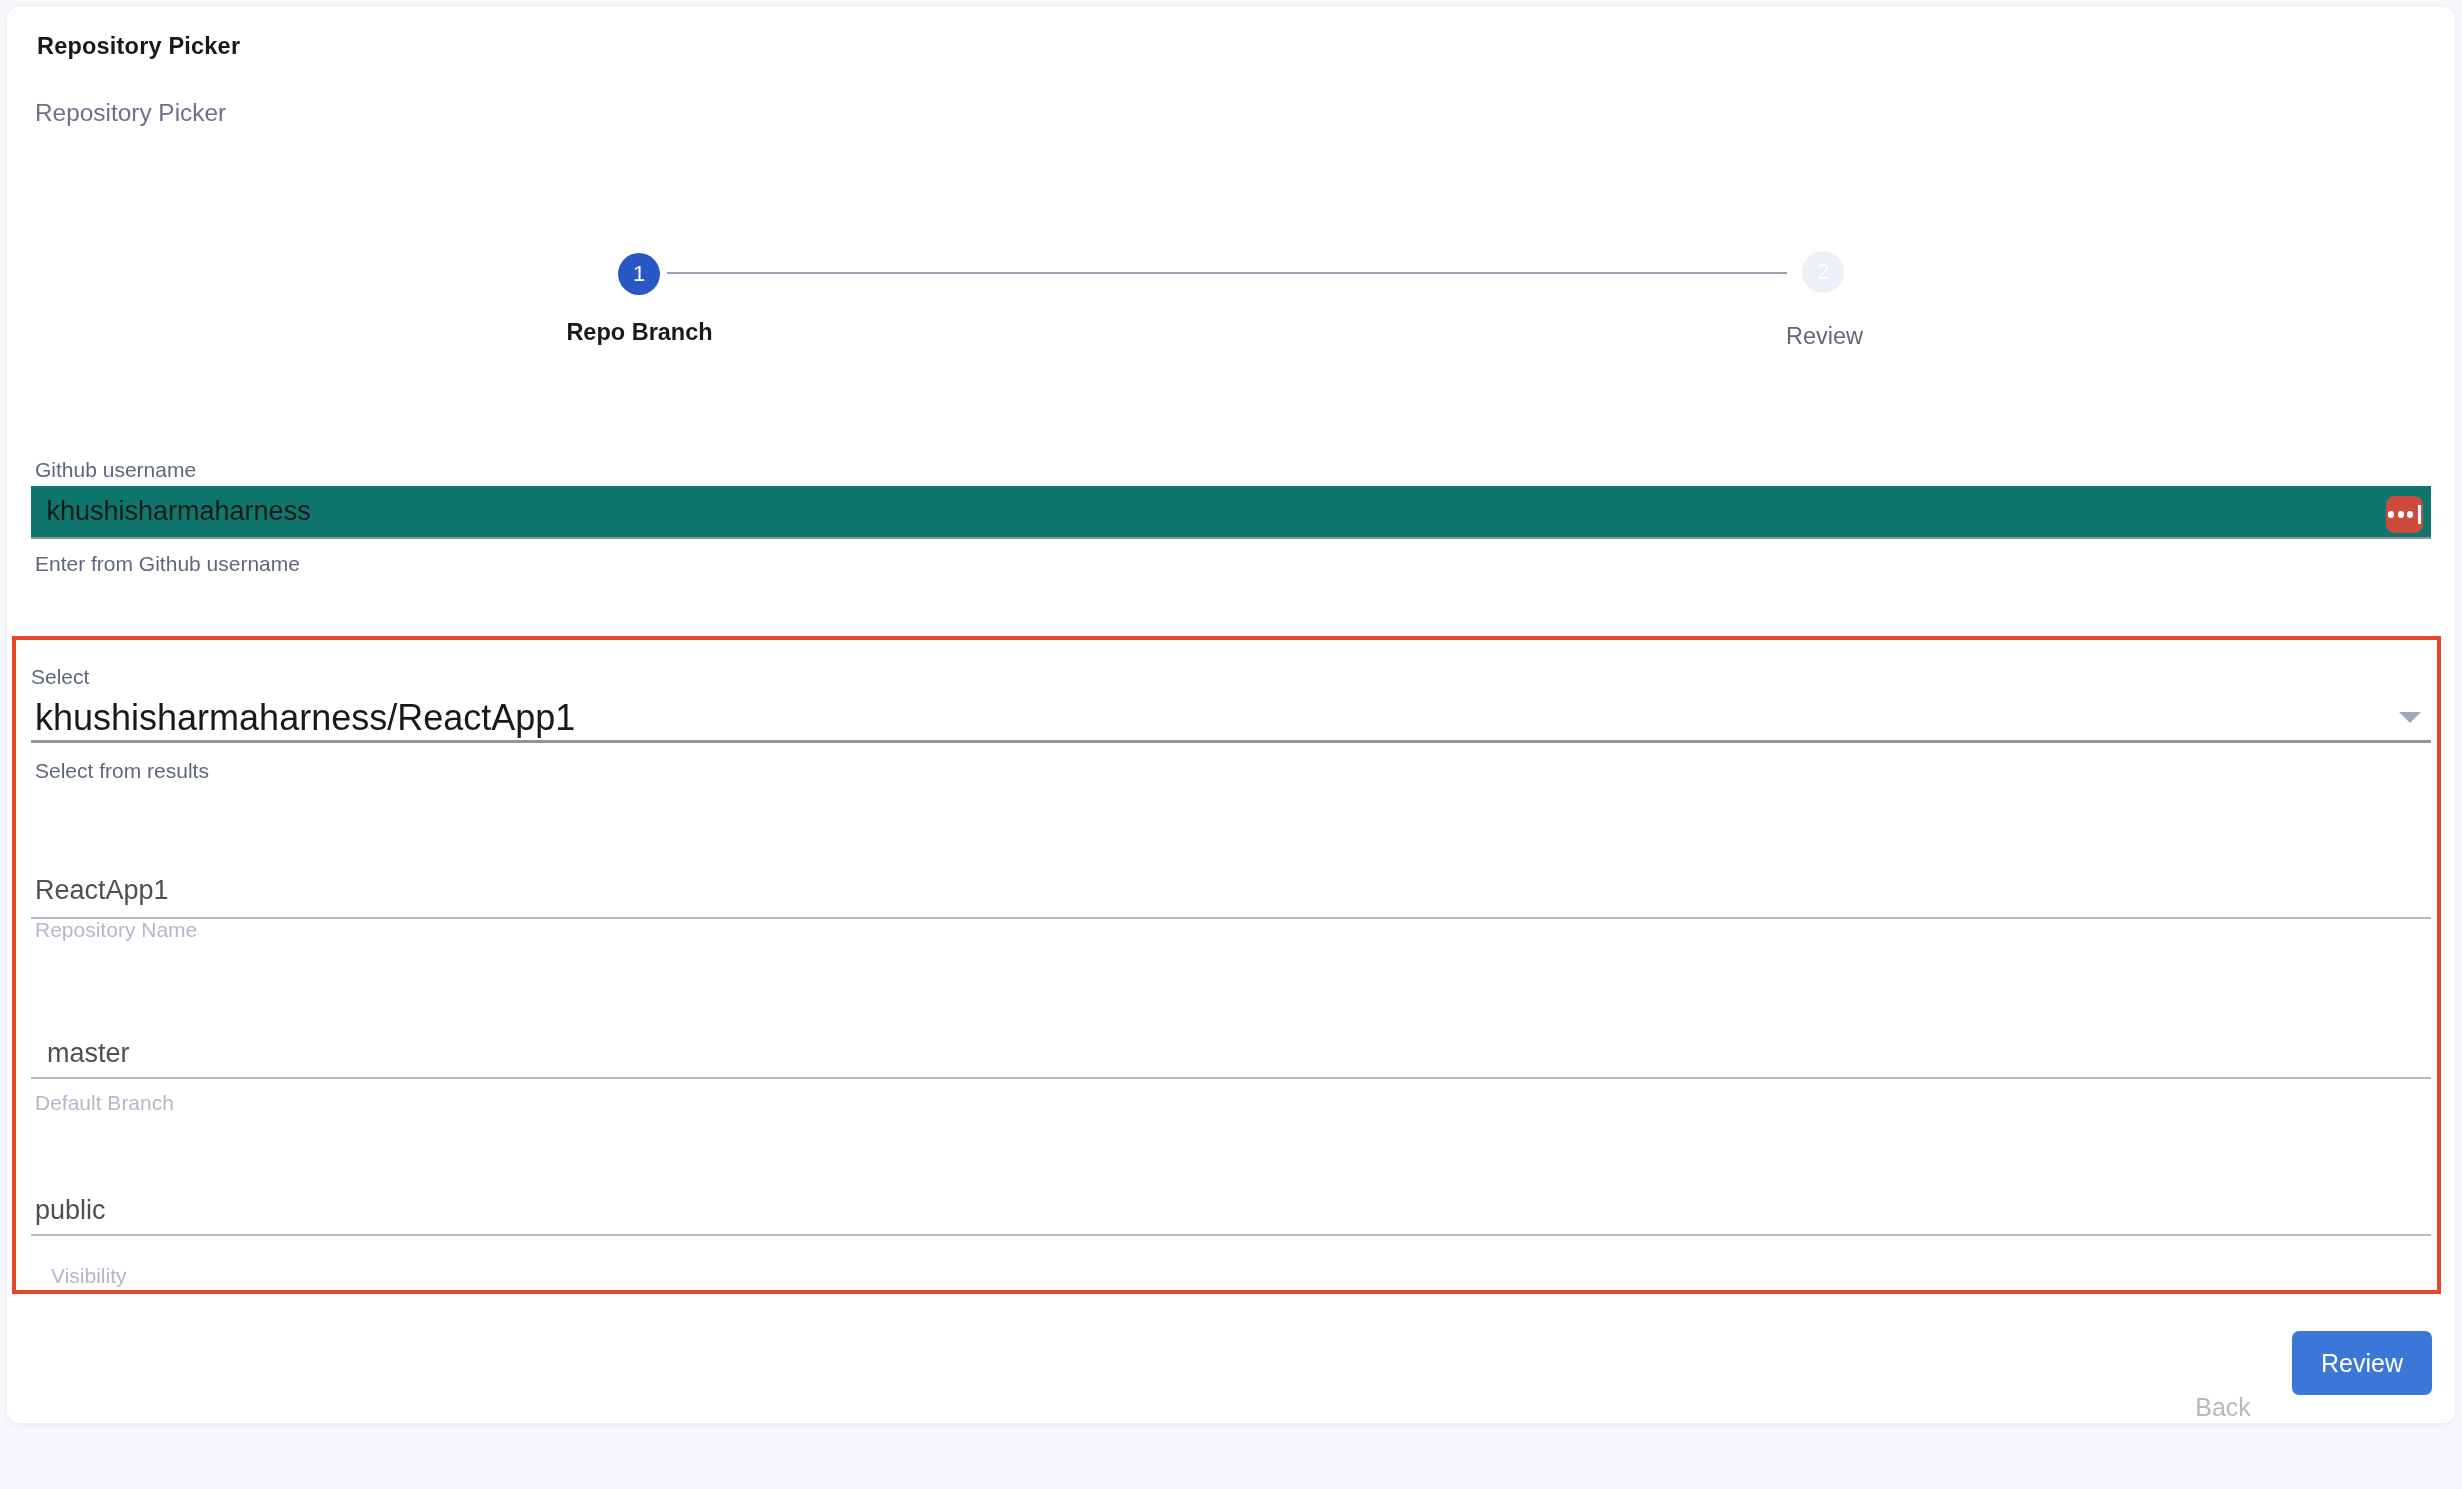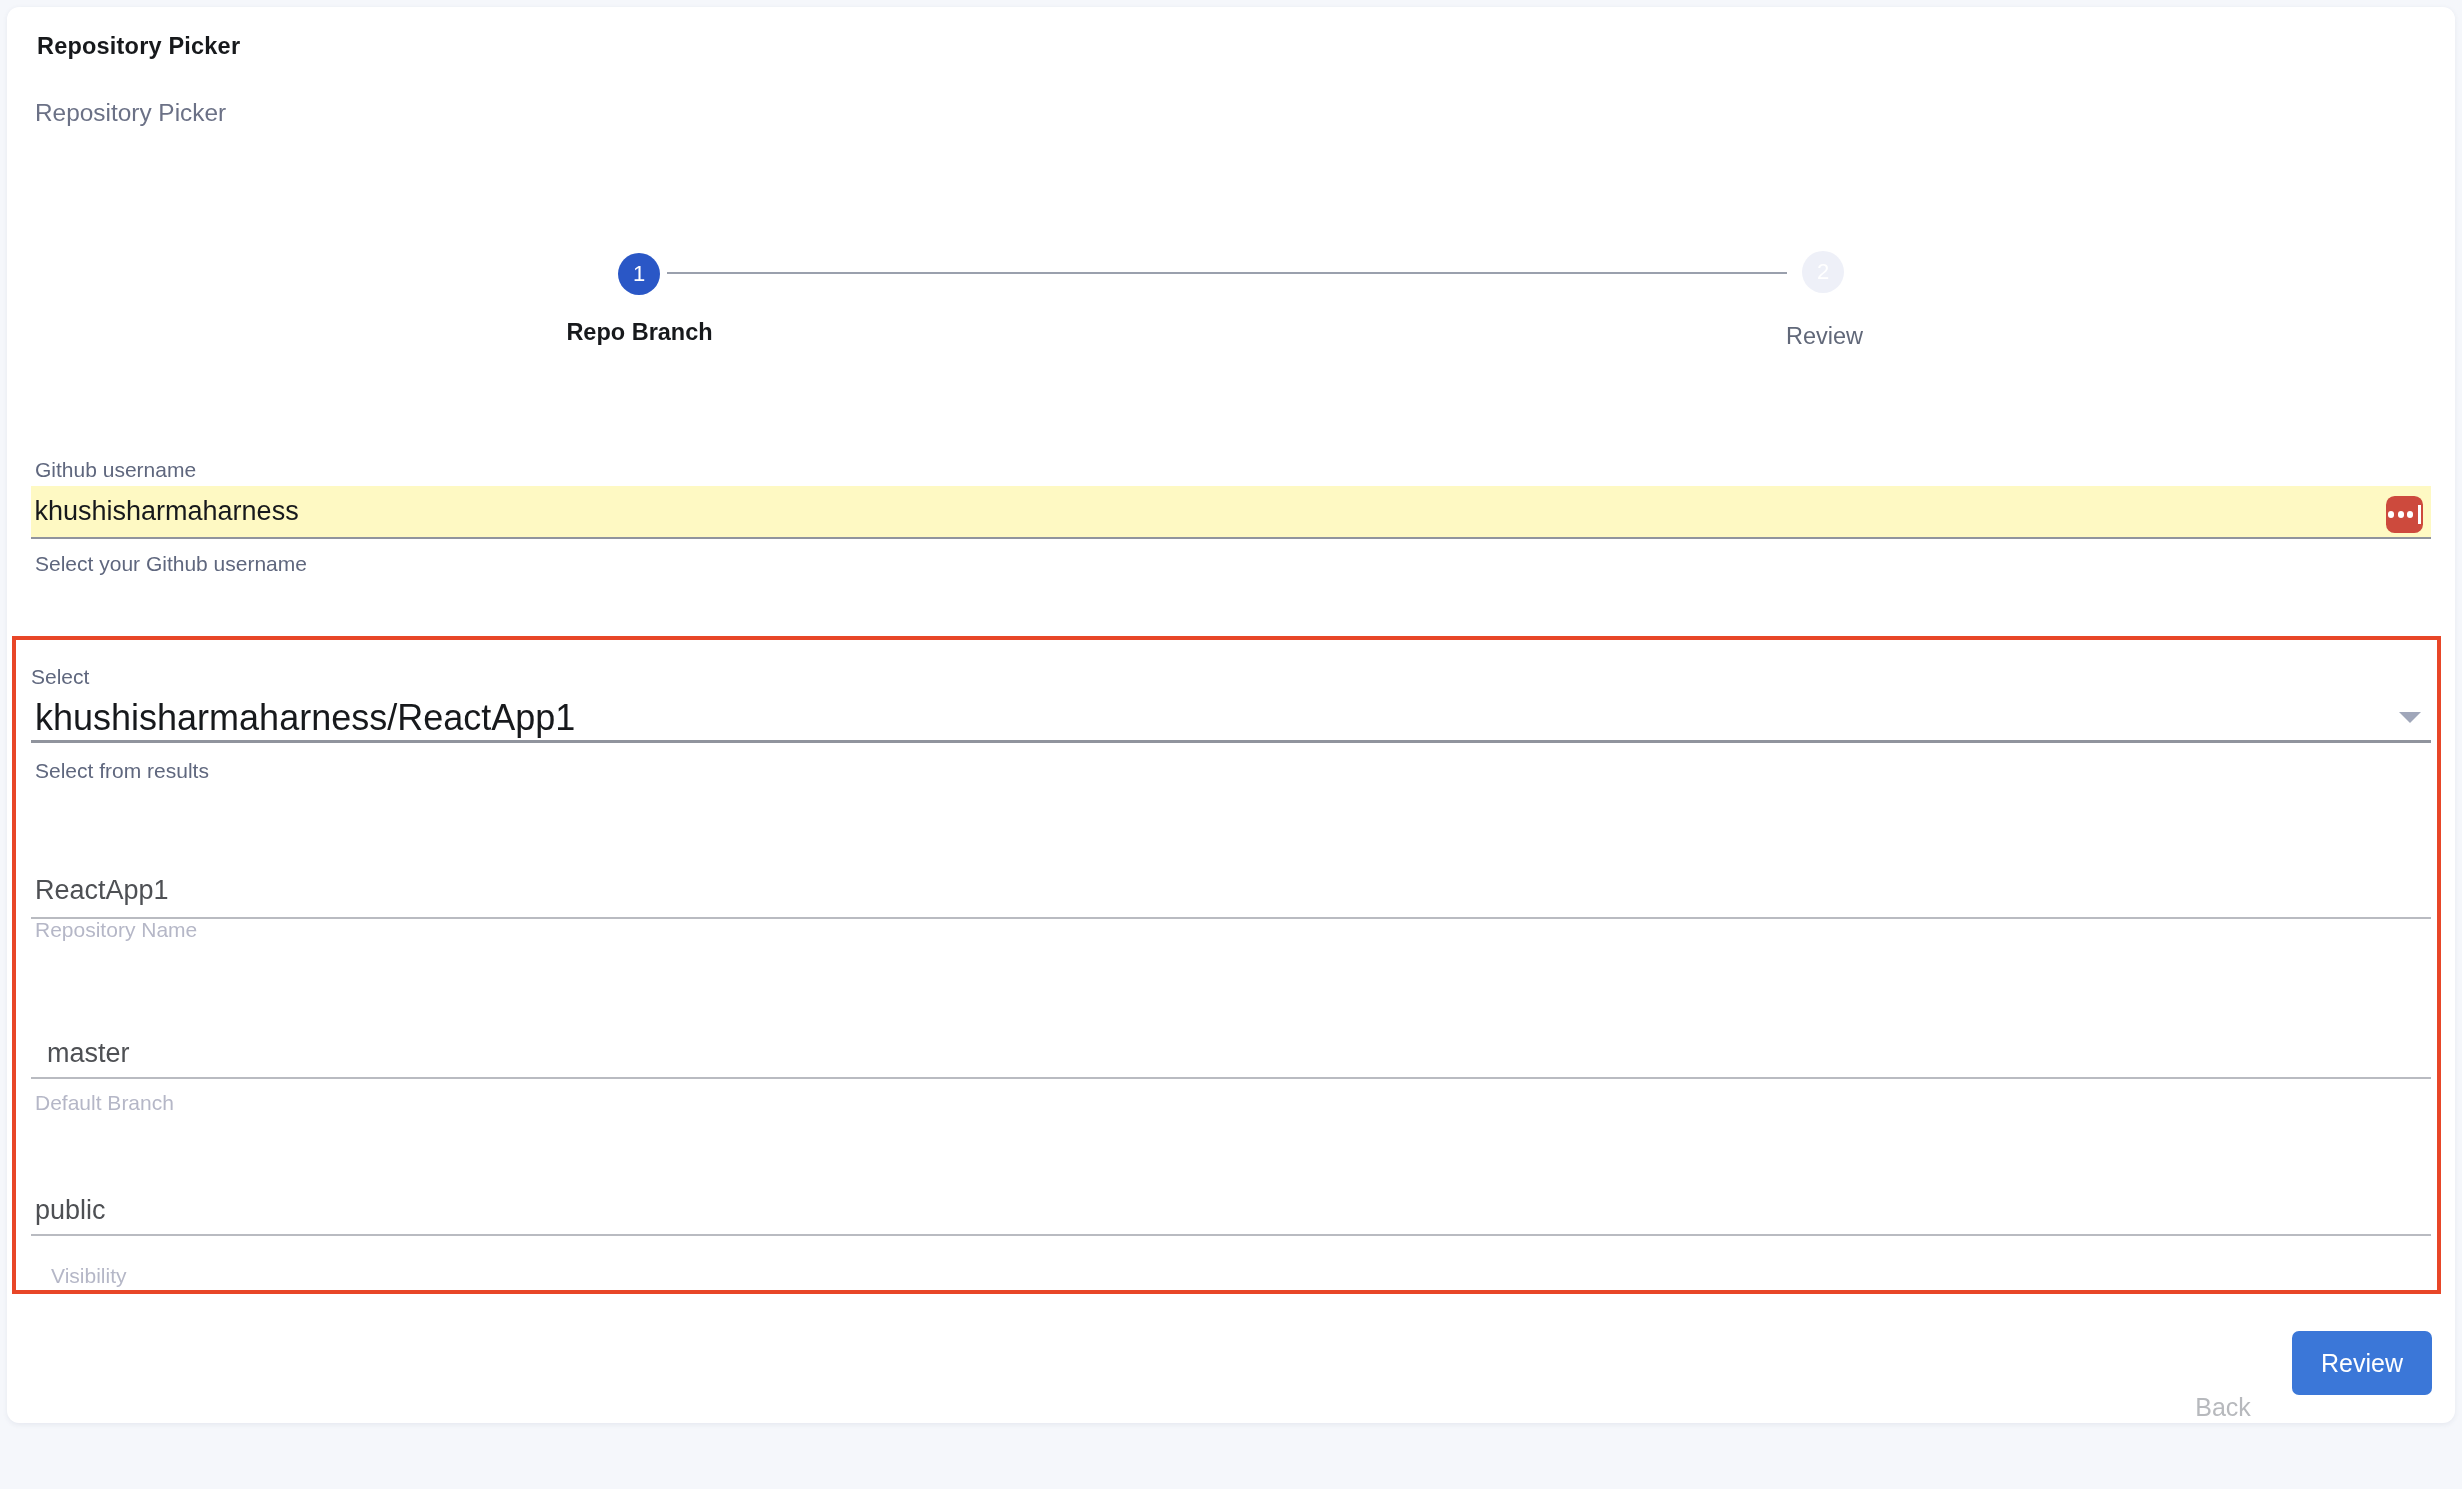--- a/index.html
+++ b/index.html
@@ -46,23 +46,23 @@
   .step-label { width: 279px; text-align: center; font-size: 23.5px; }
   .step-label.one { left: 500px;  top: 319px; font-weight: 700; color: #17191c; }
   .step-label.two { left: 1685px; top: 323px; color: #616879; }
 
   
   .field-label  { font-size: 21px; color: #5f677e; }
   .helper-text  { font-size: 21px; color: #5f677e; }
   .username-label  { left: 35px; top: 458px; }
   .username-input {
     left: 31px; top: 486px; width: 2400px; height: 53px;
-    background: #fef9c3;
+    background: #0f766e;
     border-bottom: 2.6px solid #90949d;
-    display: flex; align-items: center;
+    display: flex; align-items: center; padding-left: 12px;
   }
   .username-value {
     padding-left: 3.5px;
     font-size: 27px; color: #17191c;
   }
   .pm-icon {
     left: 2386px; top: 496px; width: 37px; height: 37px;
     background: #cd4a3d; border-radius: 8.7px;
     display: flex; align-items: center; justify-content: center; gap: 3.5px;
   }
@@ -139,21 +139,21 @@
     <div class="abs field-label username-label">Github username</div>
     <div class="abs username-input">
       <span class="username-value">khushisharmaharness</span>
     </div>
     <div class="abs pm-icon">
       <span class="pm-dot"></span>
       <span class="pm-dot"></span>
       <span class="pm-dot"></span>
       <span class="pm-bar"></span>
     </div>
-    <div class="abs helper-text username-helper">Select your Github username</div>
+    <div class="abs helper-text username-helper">Enter from Github username</div>
   </div>
 
   <div class="abs error-box"></div>
 
   <div>
     <div class="abs field-label select-label">Select</div>
     <div class="abs select-value">khushisharmaharness/ReactApp1</div>
     <div class="abs select-caret"></div>
     <div class="abs select-underline"></div>
     <div class="abs helper-text select-helper">Select from results</div>

